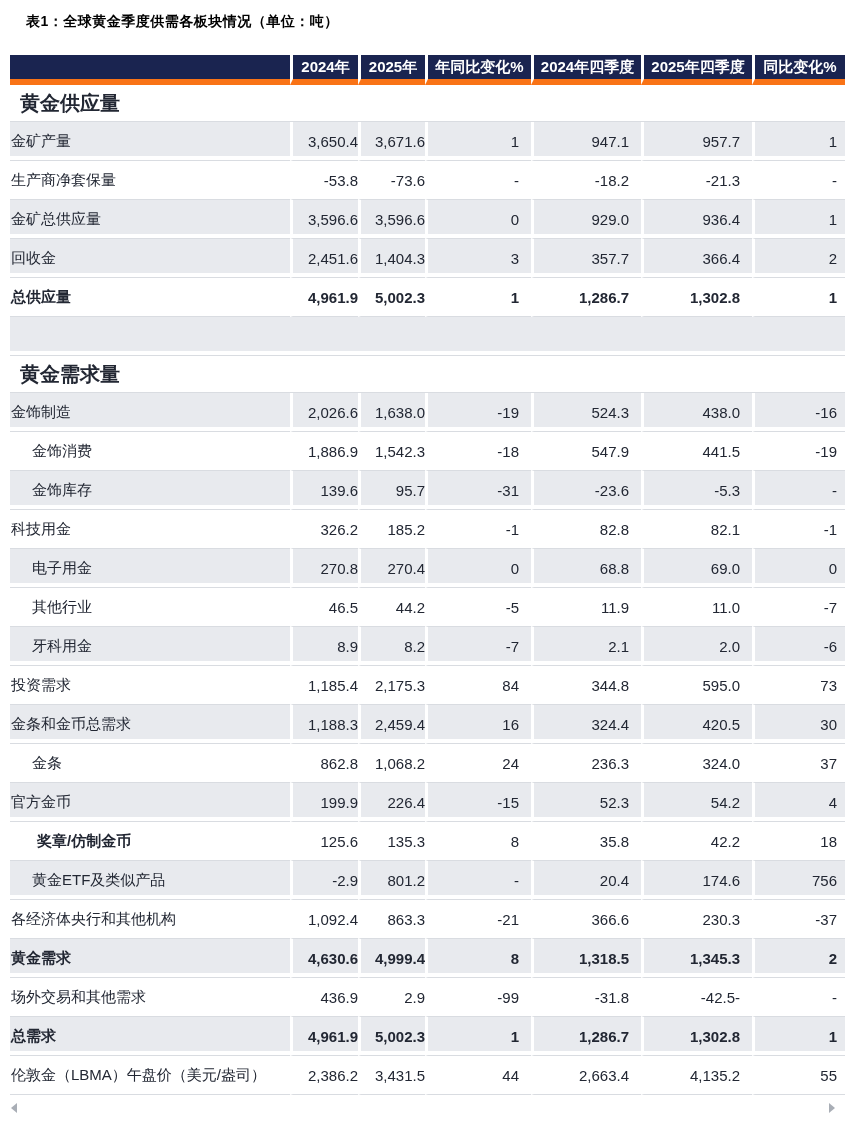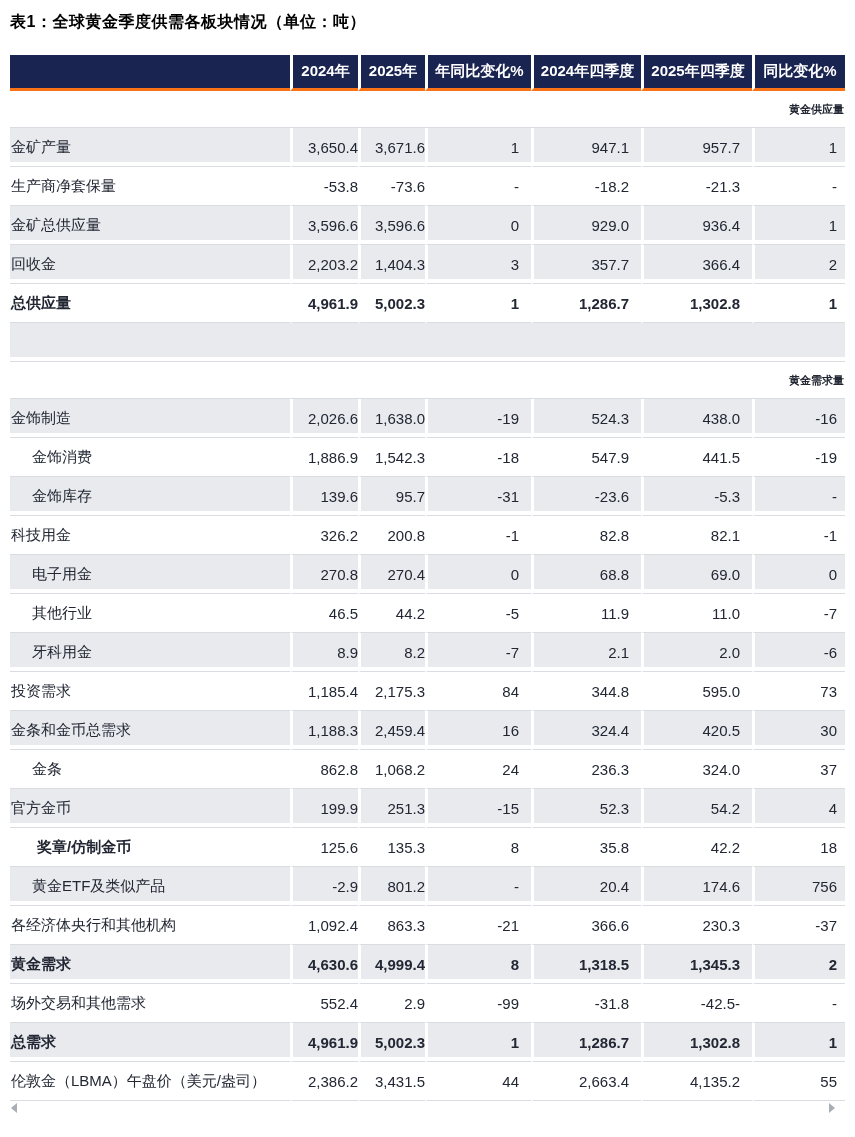--- a/index.html
+++ b/index.html
@@ -2,43 +2,43 @@
 <html><head>
 <meta charset="utf-8">
 <style>
   html,body{margin:0;padding:0;}
   body{
     width:855px;height:1137px;background:#ffffff;position:relative;
     font-family:"Liberation Sans","DejaVu Sans",sans-serif;
     color:#222733;overflow:hidden;
   }
   .title{
-    font-size:16px;font-weight:bold;color:#000000;
-    padding:11px 10px 0 10px;line-height:21px;letter-spacing:0.5px;
+    font-size:14px;font-weight:bold;color:#000000;
+    padding:11px 10px 0 10px;line-height:21px;letter-spacing:0.5px;margin-left:16px;
   }
   table{
     border-collapse:separate;border-spacing:0;table-layout:fixed;
     width:835px;margin:23px 10px 0 10px;
   }
   th,td{box-sizing:border-box;}
   thead th{
     background:#1a2450;color:#ffffff;font-size:15px;font-weight:bold;
-    height:36px;text-align:center;padding:0 2px;
-    border-bottom:3px solid #f97316;white-space:nowrap;overflow:hidden;
+    height:30px;text-align:center;padding:0 2px;
+    border-bottom:6px solid #f97316;white-space:nowrap;overflow:hidden;
   }
   thead th:not(:first-child){border-left:3px solid #ffffff;}
   tbody td{
     height:39px;font-size:15px;border-bottom:1px solid #d9dce1;
     white-space:nowrap;overflow:hidden;background:#ffffff;
   }
   tbody td:not(:first-child){border-left:3px solid #ffffff;}
   tr.shaded td{background:#e8eaee;box-shadow:inset 0 -4px 0 #ffffff;}
   td.spacer{background:#e8eaee;box-shadow:inset 0 -4px 0 #ffffff;}
   tr.bold td{font-weight:bold;}
-  td.section{font-weight:bold;font-size:11px;text-align:right;padding-left:10px;height:37px;}
+  td.section{font-weight:bold;font-size:20px;text-align:left;padding-left:10px;height:37px;}
   td.label{text-align:left;}
   td.label.ind1{padding-left:22px;}
   td.label.ind2{padding-left:27px;font-weight:bold;}
   td.num{text-align:right;}
   td.c0,td.c1{padding-right:0;}
   td.c2,td.c3,td.c4{padding-right:12px;}
   td.c5{padding-right:8px;}
   .scroll-arrow{position:absolute;width:0;height:0;
     border-top:5px solid transparent;border-bottom:5px solid transparent;}
   .scroll-arrow.left{left:11px;top:1103px;border-right:6px solid #a9aeb6;}
@@ -96,21 +96,21 @@
         <td class="label ind0">金矿总供应量</td>
         <td class="num c0">3,596.6</td>
         <td class="num c1">3,596.6</td>
         <td class="num c2">0</td>
         <td class="num c3">929.0</td>
         <td class="num c4">936.4</td>
         <td class="num c5">1</td>
       </tr>
       <tr class="shaded">
         <td class="label ind0">回收金</td>
-        <td class="num c0">2,203.2</td>
+        <td class="num c0">2,451.6</td>
         <td class="num c1">1,404.3</td>
         <td class="num c2">3</td>
         <td class="num c3">357.7</td>
         <td class="num c4">366.4</td>
         <td class="num c5">2</td>
       </tr>
       <tr class=" bold">
         <td class="label ind0">总供应量</td>
         <td class="num c0">4,961.9</td>
         <td class="num c1">5,002.3</td>
@@ -148,21 +148,21 @@
         <td class="num c0">139.6</td>
         <td class="num c1">95.7</td>
         <td class="num c2">-31</td>
         <td class="num c3">-23.6</td>
         <td class="num c4">-5.3</td>
         <td class="num c5">-</td>
       </tr>
       <tr class="">
         <td class="label ind0">科技用金</td>
         <td class="num c0">326.2</td>
-        <td class="num c1">200.8</td>
+        <td class="num c1">185.2</td>
         <td class="num c2">-1</td>
         <td class="num c3">82.8</td>
         <td class="num c4">82.1</td>
         <td class="num c5">-1</td>
       </tr>
       <tr class="shaded">
         <td class="label ind1">电子用金</td>
         <td class="num c0">270.8</td>
         <td class="num c1">270.4</td>
         <td class="num c2">0</td>
@@ -211,21 +211,21 @@
         <td class="num c0">862.8</td>
         <td class="num c1">1,068.2</td>
         <td class="num c2">24</td>
         <td class="num c3">236.3</td>
         <td class="num c4">324.0</td>
         <td class="num c5">37</td>
       </tr>
       <tr class="shaded">
         <td class="label ind0">官方金币</td>
         <td class="num c0">199.9</td>
-        <td class="num c1">251.3</td>
+        <td class="num c1">226.4</td>
         <td class="num c2">-15</td>
         <td class="num c3">52.3</td>
         <td class="num c4">54.2</td>
         <td class="num c5">4</td>
       </tr>
       <tr class="">
         <td class="label ind2">奖章/仿制金币</td>
         <td class="num c0">125.6</td>
         <td class="num c1">135.3</td>
         <td class="num c2">8</td>
@@ -255,21 +255,21 @@
         <td class="label ind0">黄金需求</td>
         <td class="num c0">4,630.6</td>
         <td class="num c1">4,999.4</td>
         <td class="num c2">8</td>
         <td class="num c3">1,318.5</td>
         <td class="num c4">1,345.3</td>
         <td class="num c5">2</td>
       </tr>
       <tr class="">
         <td class="label ind0">场外交易和其他需求</td>
-        <td class="num c0">552.4</td>
+        <td class="num c0">436.9</td>
         <td class="num c1">2.9</td>
         <td class="num c2">-99</td>
         <td class="num c3">-31.8</td>
         <td class="num c4">-42.5-</td>
         <td class="num c5">-</td>
       </tr>
       <tr class="shaded bold">
         <td class="label ind0">总需求</td>
         <td class="num c0">4,961.9</td>
         <td class="num c1">5,002.3</td>

